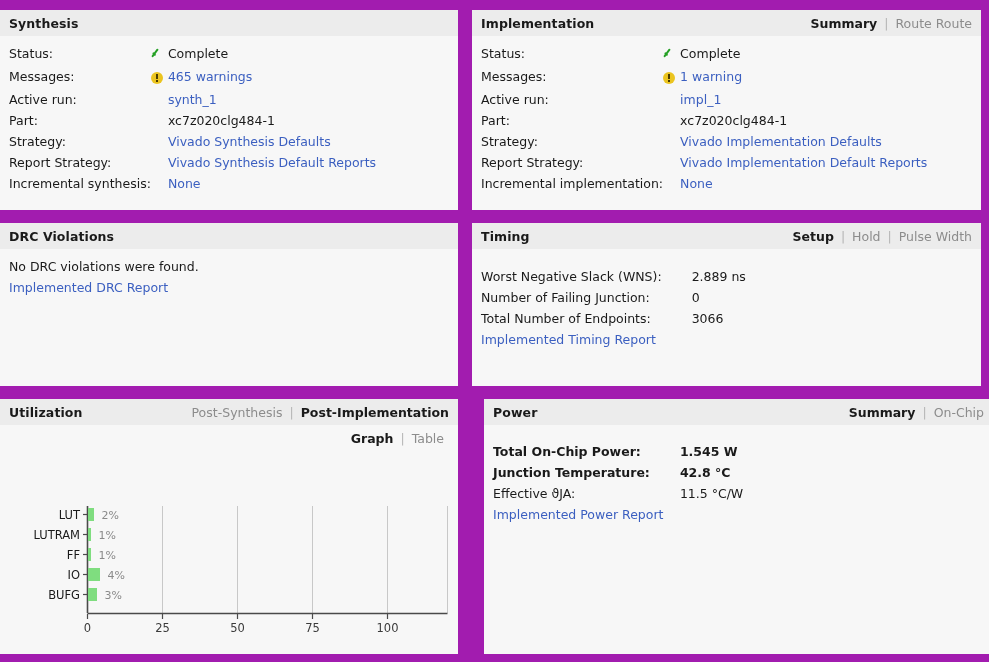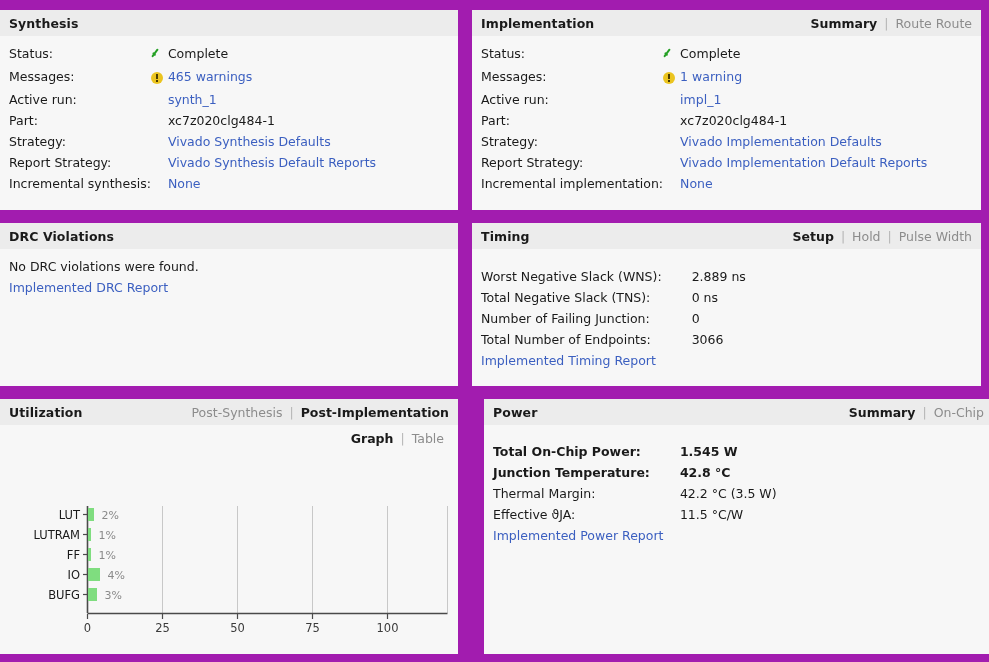--- a/index.html
+++ b/index.html
@@ -268,24 +268,20 @@
         <span class="tab-sep">|</span>
         <span class="tab">Pulse Width</span>
       </span>
     </div>
     <div class="panel-body" style="padding-top:20px;">
       <table class="props">
         <tbody>
           <tr>
             <td class="lbl" style="padding-right:30px;">Worst Negative Slack (WNS):</td>
             <td class="val">2.889 ns</td>
-          </tr>
-          <tr>
-            <td class="lbl" style="padding-right:30px;">Total Negative Slack (TNS):</td>
-            <td class="val">0 ns</td>
           </tr>
           <tr>
             <td class="lbl" style="padding-right:30px;">Number of Failing Junction:</td>
             <td class="val">0</td>
           </tr>
           <tr>
             <td class="lbl" style="padding-right:30px;">Total Number of Endpoints:</td>
             <td class="val">3066</td>
           </tr>
         </tbody>
@@ -388,24 +384,20 @@
         <tbody>
           <tr>
             <td class="lbl bold" style="padding-right:30px;">Total On-Chip Power:</td>
             <td class="val bold">1.545 W</td>
           </tr>
           <tr>
             <td class="lbl bold" style="padding-right:30px;">Junction Temperature:</td>
             <td class="val bold">42.8 °C</td>
           </tr>
           <tr>
-            <td class="lbl" style="padding-right:30px;">Thermal Margin:</td>
-            <td class="val">42.2 °C (3.5 W)</td>
-          </tr>
-          <tr>
             <td class="lbl" style="padding-right:30px;">Effective ϑJA:</td>
             <td class="val">11.5 °C/W</td>
           </tr>
         </tbody>
       </table>
       <a class="report-link" href="#">Implemented Power Report</a>
     </div>
   </div>
 
 </div>

